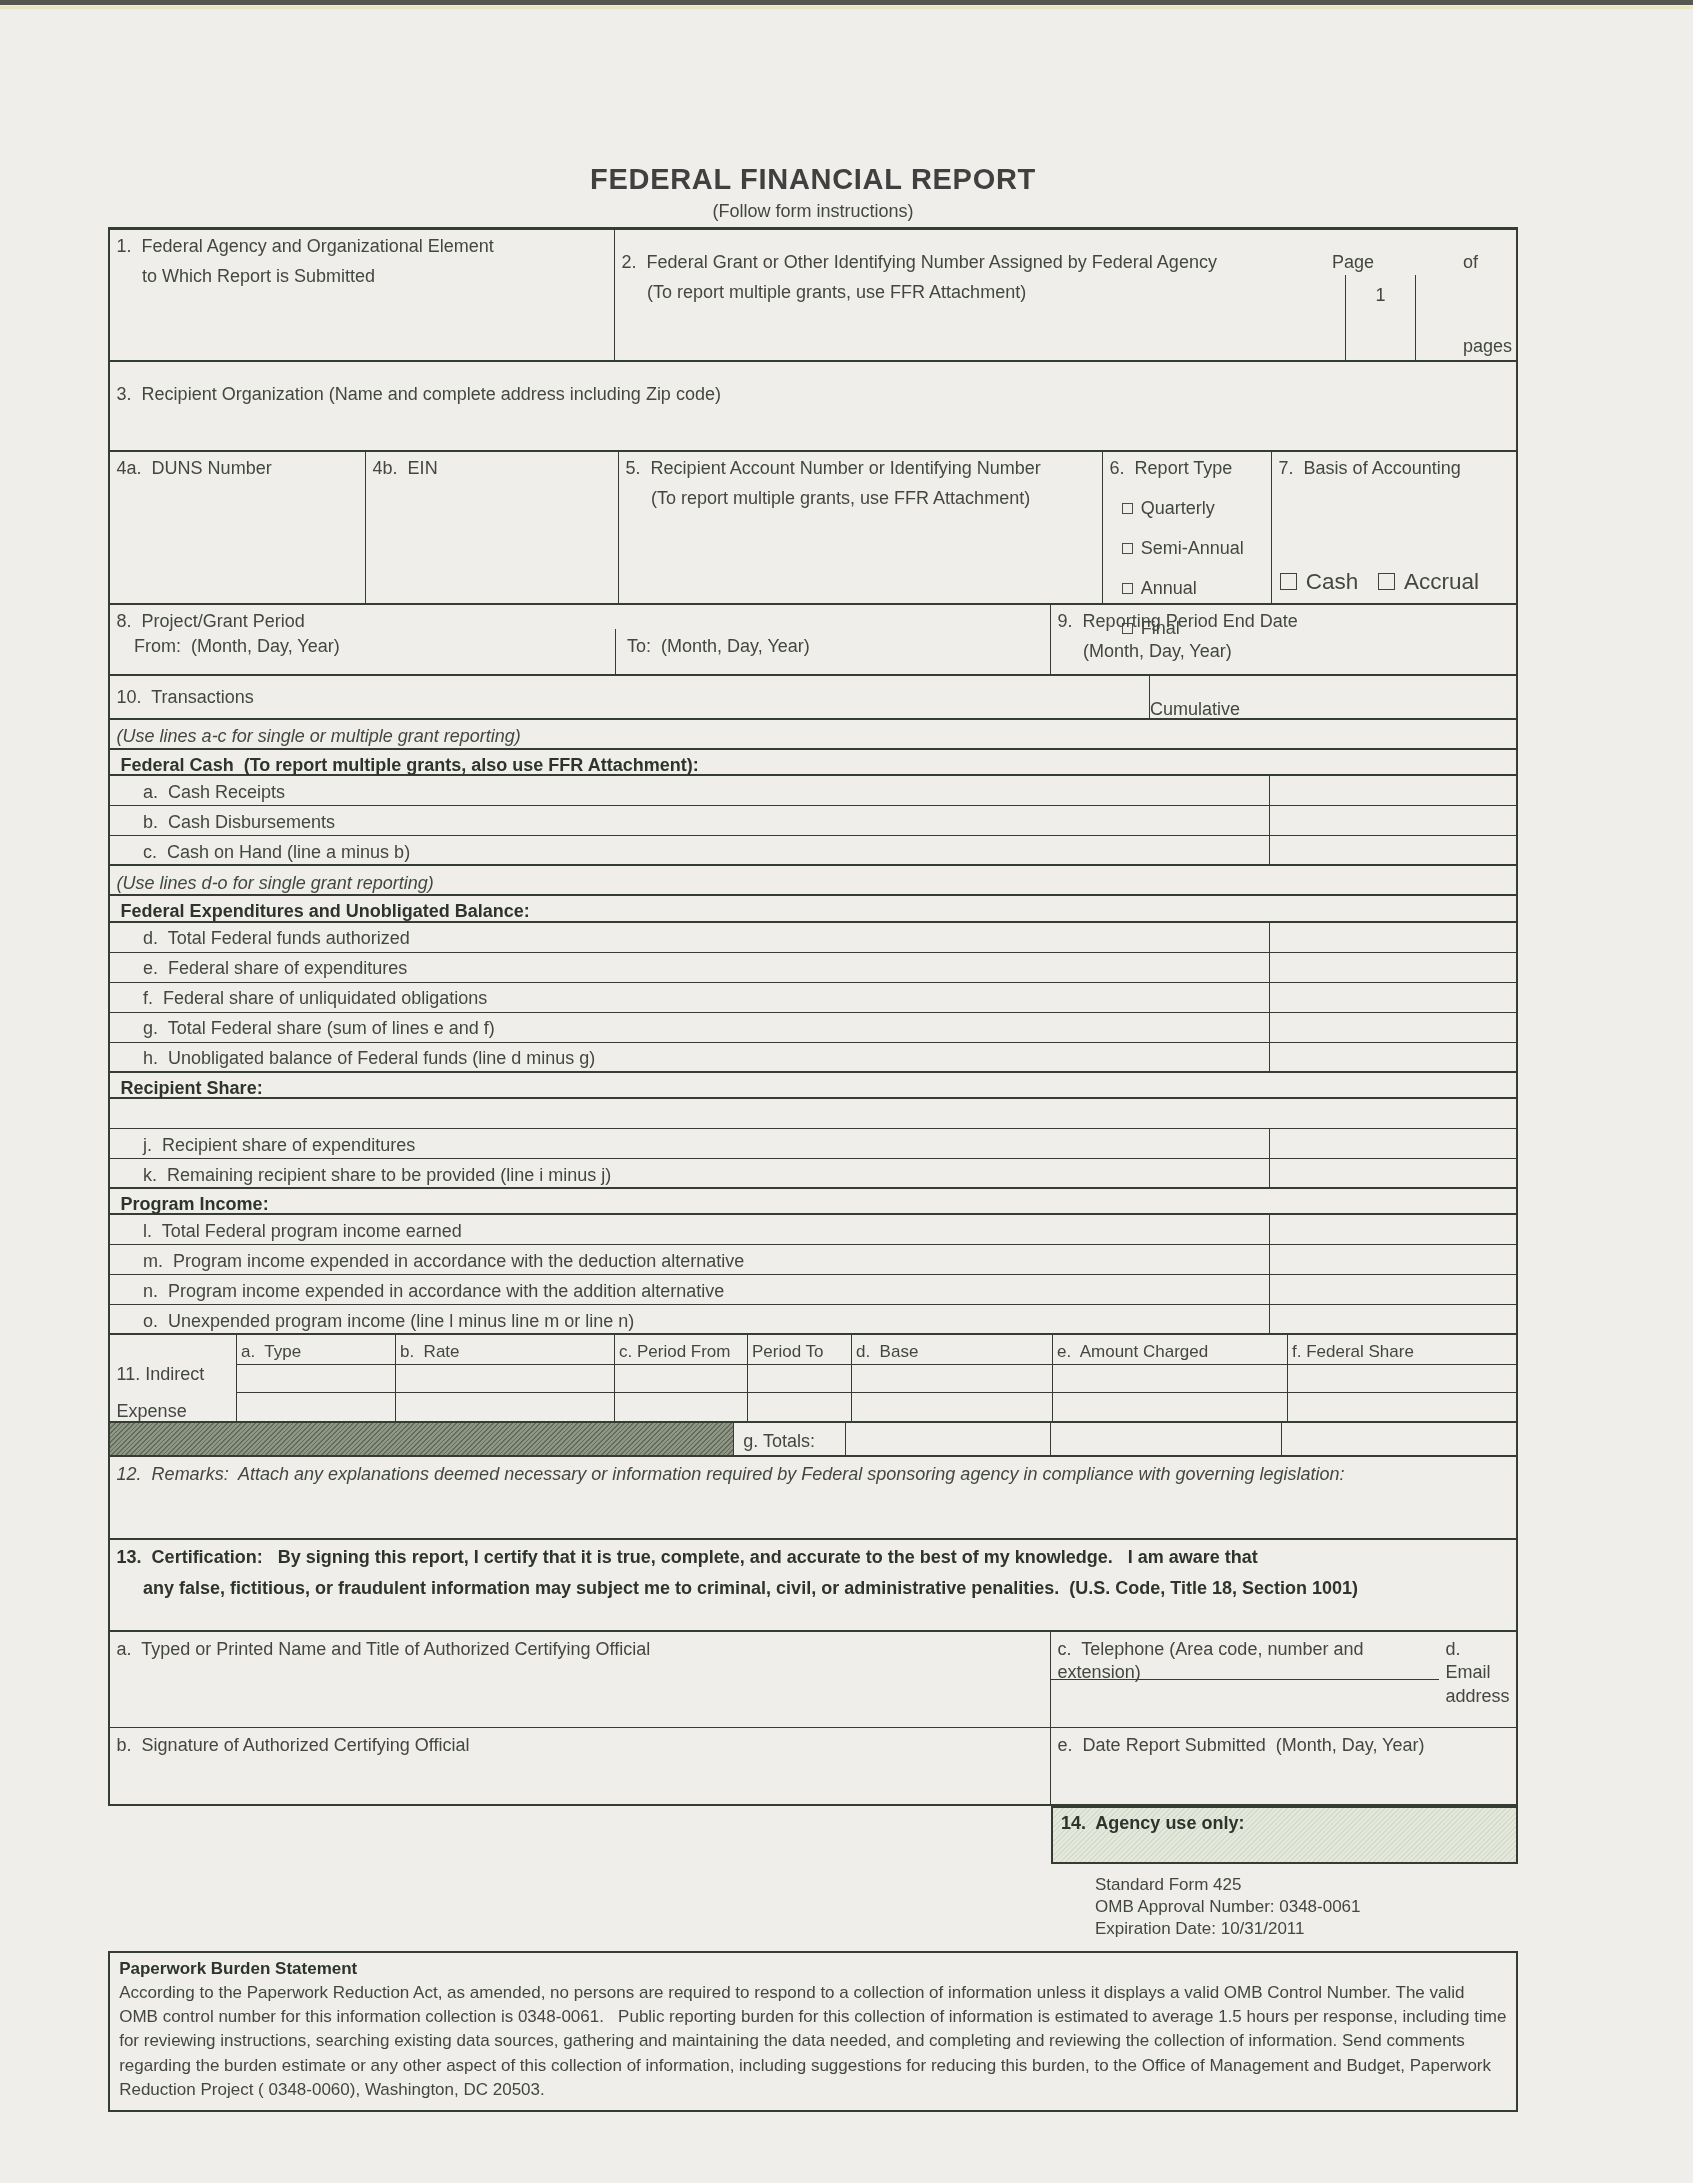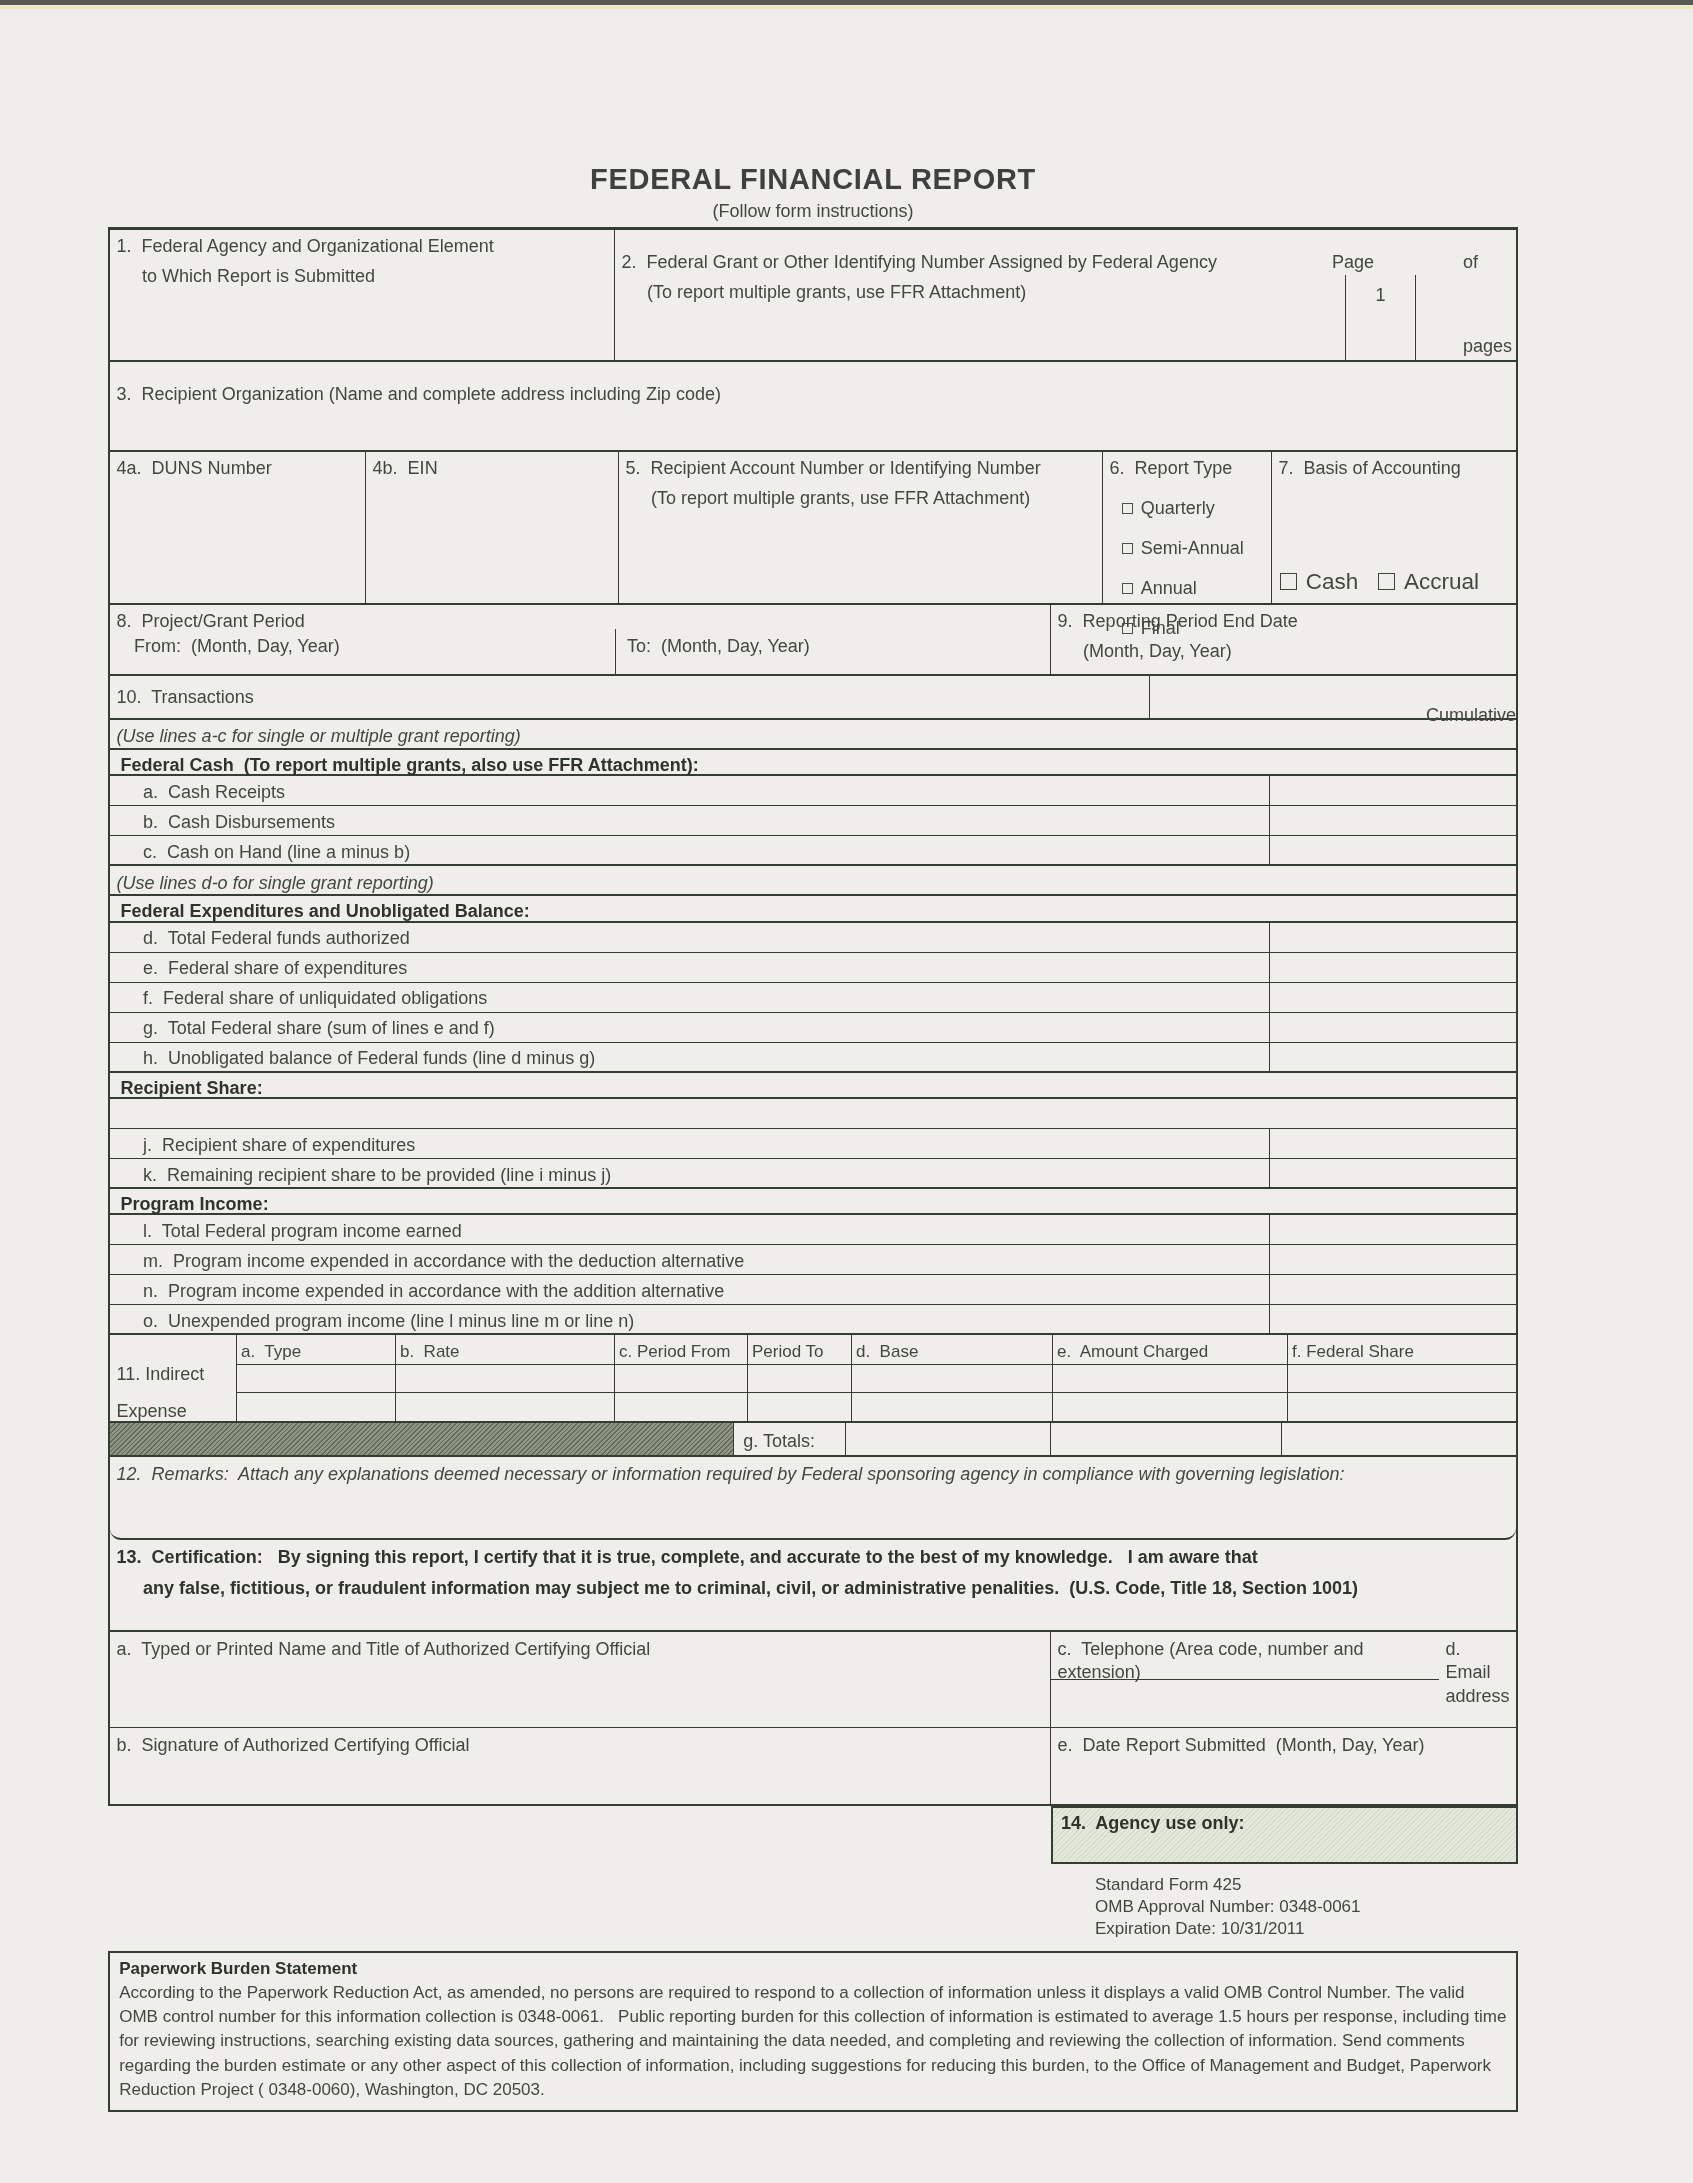--- a/index.html
+++ b/index.html
@@ -59,21 +59,21 @@
   
   .row-d{height:71px;}
   .cell-8{width:941px;}
   .from-lbl{position:absolute;left:24px;top:30px;}
   .to-divider{position:absolute;left:505px;top:24px;bottom:0;width:1.3px;background:var(--line);}
   .to-lbl{position:absolute;left:517px;top:30px;}
   .cell-9{flex:1;}
   
   .row-e{height:44px;}
   .cell-10{width:1040px;padding:10.6px 6.6px;}
-  .cell-cum{flex:1;text-align:right;padding-top:28px;}
+  .cell-cum{flex:1;text-align:left;padding-top:22px;}
   
   .note{height:30px;padding:5.3px 6.6px;}
   .sechdr{height:26.4px;padding:4px 6.6px 0 10.6px;}
   .trow{height:30px;}
   .tlabel{width:1160px;padding:4.6px 6.6px 0 33px;}
   .tvalue{flex:1;}
   
   .sec11{display:flex;border-bottom:2px solid var(--line);}
   .sec11-stub{width:127px;border-right:1.3px solid var(--line);padding:30px 0 0 6.6px;}
   .sec11-stub .lbl{line-height:1.0;}
@@ -90,21 +90,21 @@
   .c-base{width:201px;}
   .c-amt{width:235px;}
   .c-fs{flex:1;}
   .totalsrow{height:34px;}
   .hatch{width:624px;background:repeating-linear-gradient(135deg,#626b5b 0 1.3px,#8f9683 1.3px 3.3px);}
   .totlabel{width:112px;padding:6.6px 2.6px 0 9.2px;}
   .tc1{width:205px;}
   .tc2{width:231px;}
   .tc3{flex:1;}
   
-  .box12{height:83px;padding:5.3px 6.6px;border-radius:11px;}
+  .box12{height:83px;padding:5.3px 6.6px;}
   .box13{height:92px;padding:5.3px 6.6px;}
   .cert2{margin-top:8px;padding-left:26.4px;}
   
   .sigrow1{height:96px;}
   .sigrow2{height:76px;border-bottom:none;}
   .sig-left{width:941px;padding:5.3px 6.6px;}
   .sig-right{flex:1;display:flex;}
   .sig-c{height:48px;border-bottom:1.3px solid var(--line);padding:5.3px 6.6px;}
   .sig-d{flex:1;padding:5.3px 6.6px;}
   .sig-e{padding:5.3px 6.6px;}

